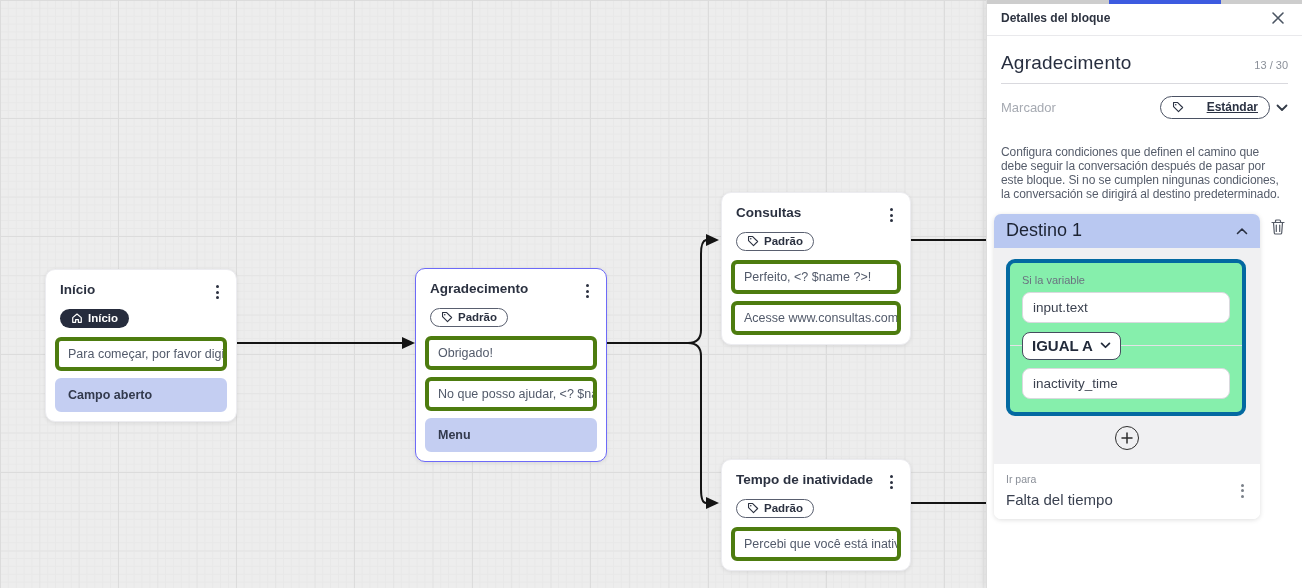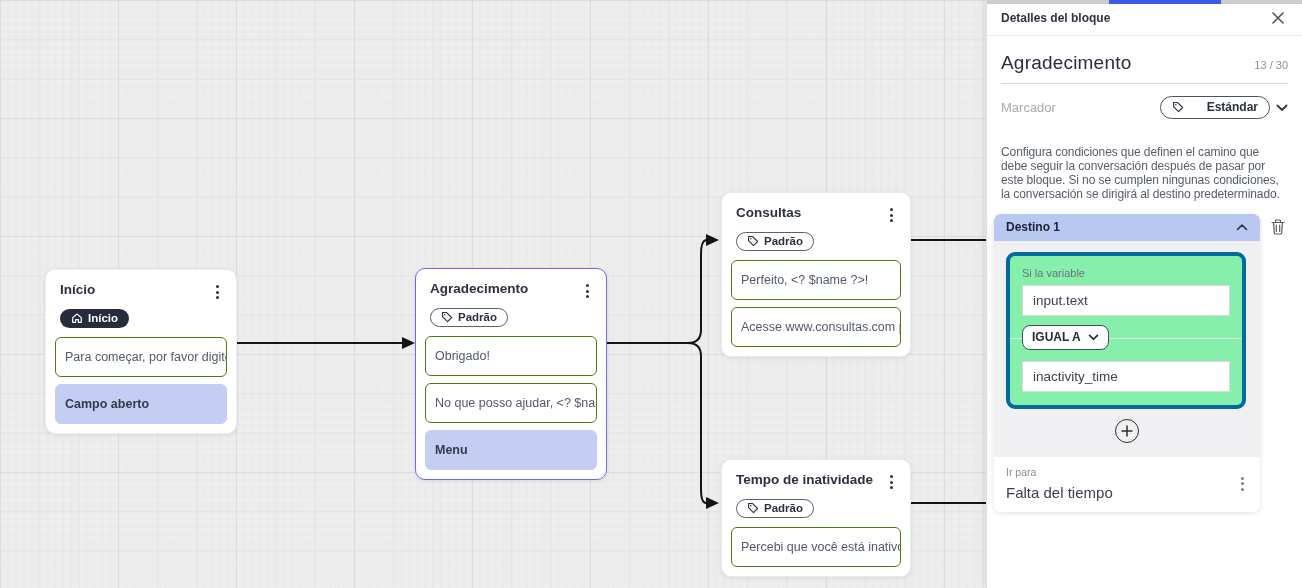--- a/index.html
+++ b/index.html
@@ -28,68 +28,68 @@
   .node-title{font-size:13.5px;font-weight:bold;color:#2b3140;}
   .kebab{display:inline-flex;flex-direction:column;gap:2.5px;padding:3px 4px;cursor:pointer;}
   .kebab i{width:3px;height:3px;border-radius:50%;background:#2b3140;display:block;}
   .kebab.blue i{background:#4353e0;}
   .kebab.gray i{background:#7a8089;}
   .badge-row{padding:7px 4px 2px 5px;}
   .badge-dark{display:inline-flex;align-items:center;gap:5px;background:#262c3d;color:#fff;
     border-radius:999px;padding:3px 11px 4px;font-size:11.5px;font-weight:bold;}
   .badge-outline{display:inline-flex;align-items:center;gap:5px;background:#fff;color:#2b3140;
     border:1.2px solid #595f6f;border-radius:999px;padding:2px 10px 3px;font-size:11.5px;font-weight:bold;}
-  .node-item{margin-top:7px;background:#fff;border:1px solid #4d7c0f;border-radius:6px;
-    padding:12px 9px;font-size:12.5px;color:#525a6a;white-space:nowrap;overflow:hidden;}
+  .node-item{margin-top:7px;background:#fff;border:4px solid #4d7c0f;border-radius:6px;
+    padding:6px 9px;font-size:12.5px;color:#525a6a;white-space:nowrap;overflow:hidden;}
   .node-item.hl{background:#c4cef2;border-color:#c4cef2;color:#333a4d;font-weight:bold;}
 
   
   .panel{position:absolute;top:0;right:0;width:316px;height:588px;background:#fff;
     border-left:1px solid #ddd;box-shadow:-2px 0 8px rgba(0,0,0,.07);box-sizing:border-box;}
   .topstrip{position:relative;height:4px;background:#cdcdcd;}
   .topstrip .seg{position:absolute;left:122px;top:0;width:112px;height:4px;background:#3d5be0;}
   .p-head{display:flex;align-items:center;justify-content:space-between;padding:4px 14px 7px;
     border-bottom:1px solid #e9e9ec;}
   .p-head-title{font-size:12px;font-weight:bold;color:#2d3340;}
   .icon-btn{background:none;border:none;padding:2px;cursor:pointer;line-height:0;}
   .title-block{padding:16px 14px 0;}
   .title-row{display:flex;align-items:flex-end;justify-content:space-between;
     border-bottom:1px solid #d9d9de;padding-bottom:9px;}
   .block-name{font-size:19px;color:#272e3f;letter-spacing:.2px;}
   .counter{font-size:11px;color:#8b9099;padding-bottom:3px;}
   .marker-row{display:flex;align-items:center;justify-content:space-between;padding:12px 14px 10px;}
   .marker-label{font-size:13px;color:#a6aab2;}
   .marker-right{display:flex;align-items:center;gap:6px;}
   .pill-btn{display:inline-flex;align-items:center;gap:23px;background:#fff;border:1.3px solid #4b5263;
-    border-radius:999px;padding:3px 11px 4px;font-size:12px;font-weight:bold;color:#2a3142;cursor:pointer;}
+    border-radius:999px;padding:3px 11px 4px;font-size:12px;font-weight:bold;color:#2a3142;cursor:pointer;text-decoration:underline;}
   .tabs{display:flex;align-items:flex-end;gap:26px;padding:0 14px;border-bottom:1px solid #e4e4e7;position:relative;}
   .tab{font-size:13px;font-weight:bold;color:#3a3f4c;padding:6px 2px 9px;cursor:pointer;
     display:inline-flex;align-items:center;gap:6px;border-bottom:3px solid transparent;margin-bottom:-1px;}
   .tab.active{border-bottom-color:#4353e0;}
   .tab-badge{width:19px;height:19px;border-radius:50%;background:#dcd6f8;color:#5246e0;
     font-size:11px;font-weight:bold;display:inline-flex;align-items:center;justify-content:center;}
   .tabs .kebab{position:absolute;right:12px;top:7px;}
   .p-body{padding:16px 14px 0;}
   .desc{font-size:12px;line-height:14px;color:#565d6b;letter-spacing:-.1px;}
 
   .dest-wrap{display:flex;align-items:flex-start;gap:8px;margin-top:13px;}
   .dest-card{width:272px;margin-left:-7px;border-radius:7px;box-shadow:0 1px 5px rgba(0,0,0,.13);overflow:hidden;}
   .dest-head{display:flex;align-items:center;justify-content:space-between;background:#b9c8f1;
     padding:6px 12px 7px;cursor:pointer;}
-  .dest-title{font-size:12px;font-weight:bold;color:#1c2333;}
+  .dest-title{font-size:18px;font-weight:normal;color:#1c2333;}
   .dest-body{background:#f0f0f2;padding:11px 12px 8px;}
   .cond-card{background:#86efac;border:4px solid #0369a1;border-radius:9px;padding:11px 12px 13px;width:208px;}
   .cond-label{font-size:11px;color:#6b7280;margin-bottom:6px;}
   .txt-input{display:block;width:100%;box-sizing:border-box;height:31px;border:1px solid #d9d9de;
-    border-radius:0;padding:0 10px;font-size:13.5px;color:#3c4250;background:#fff;
+    border-radius:8px;padding:0 10px;font-size:13.5px;color:#3c4250;background:#fff;
     font-family:"Liberation Sans",sans-serif;outline:none;}
   .op-row{position:relative;margin:9px 0 10px;height:26px;}
   .op-row .line{position:absolute;left:-12px;right:-12px;top:13px;height:1px;background:#e3e3e6;}
   .op-chip{position:relative;display:inline-flex;align-items:center;gap:7px;background:#fff;
-    border:1px solid #454c5e;border-radius:8px;padding:4px 9px 5px;font-size:12px;font-weight:bold;
+    border:1px solid #454c5e;border-radius:8px;padding:4px 9px 5px;font-size:15px;font-weight:bold;
     color:#222a3a;cursor:pointer;}
   .plus-row{display:flex;justify-content:center;padding:10px 0 6px;}
   .plus-btn{width:24px;height:24px;border-radius:50%;border:1.5px solid #2e2e2e;background:transparent;
     display:inline-flex;align-items:center;justify-content:center;cursor:pointer;font-size:16px;color:#2e2e2e;
     line-height:0;padding:0;}
   .dest-foot{background:#fff;padding:9px 12px 11px;display:flex;align-items:center;justify-content:space-between;}
   .goto-label{font-size:10.5px;color:#8a8f98;margin-bottom:6px;}
   .goto-value{font-size:15px;color:#3a4150;}
   .trash-btn{margin-top:2px;}
 </style>

